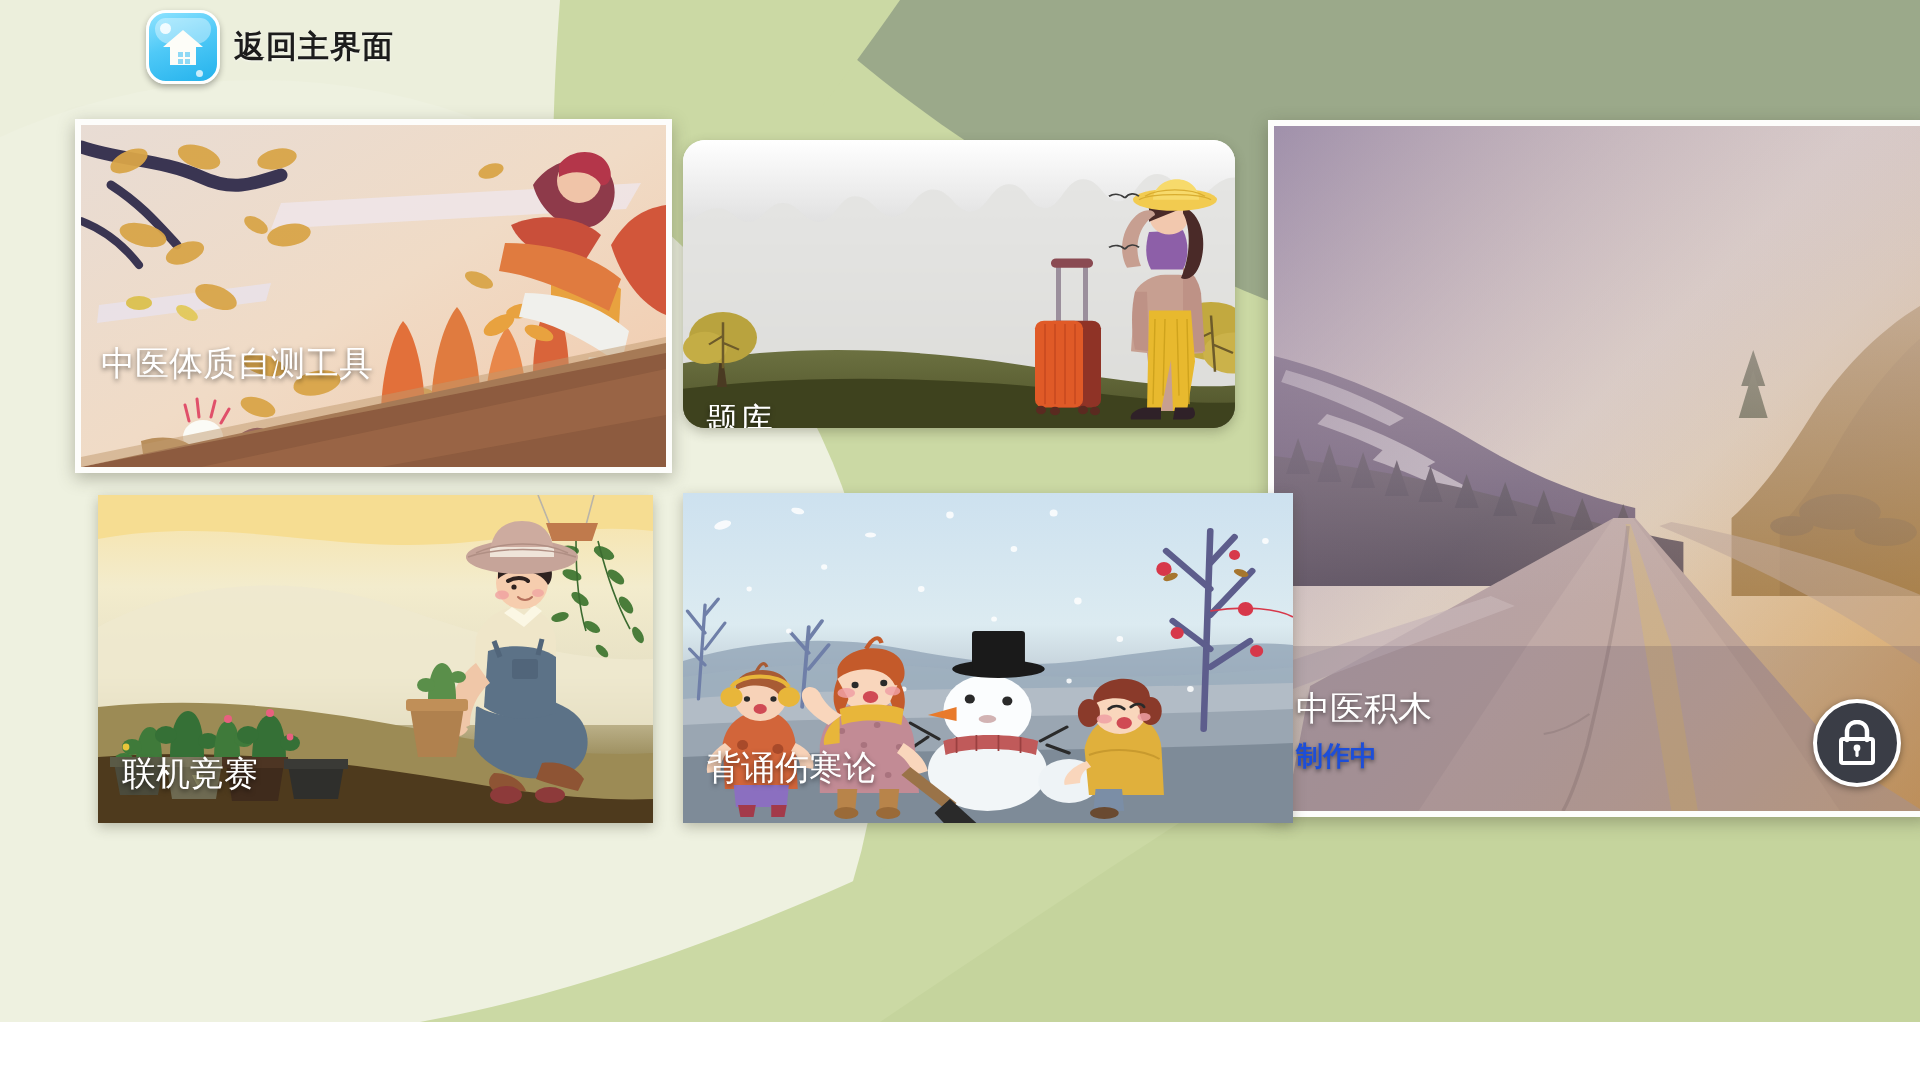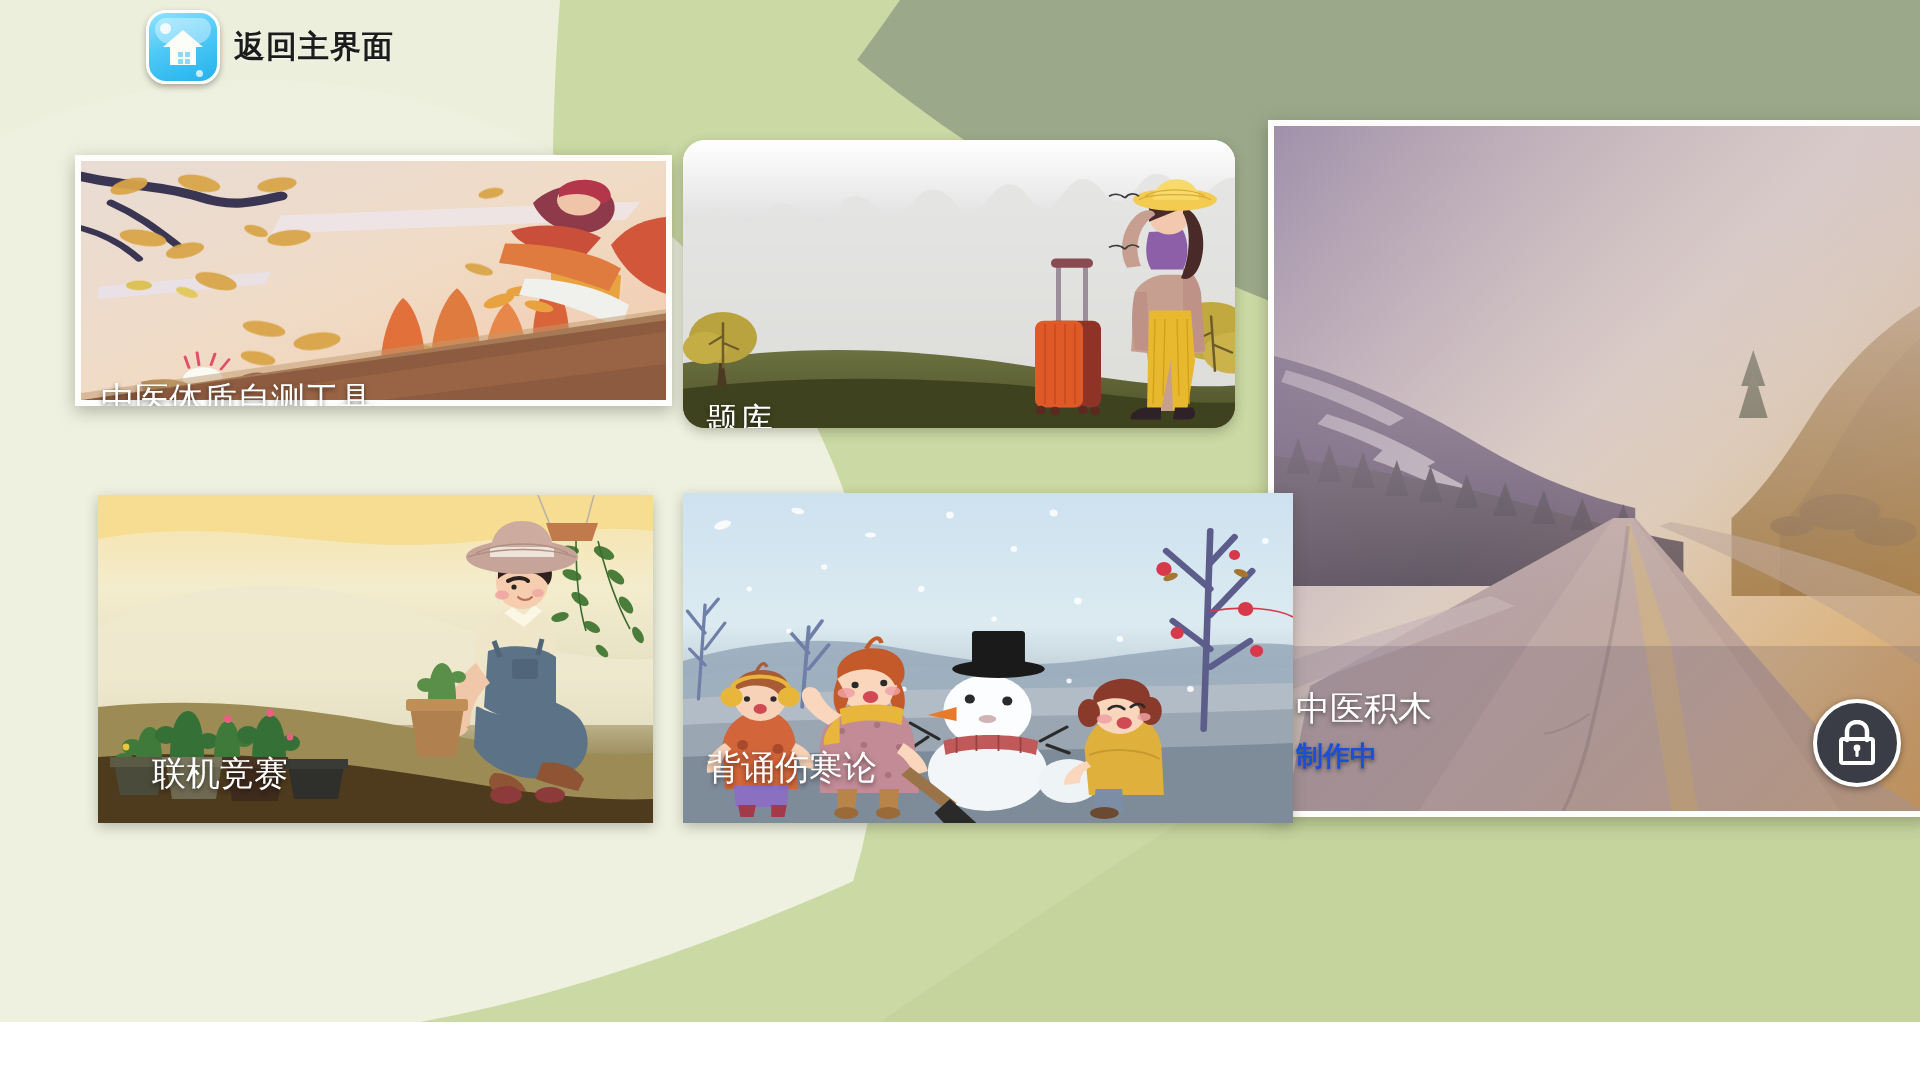--- a/index.html
+++ b/index.html
@@ -60,21 +60,21 @@
   }
   .card-sub {
     position:absolute; z-index:6;
     color:#1d4ed8; font-size:27px; font-weight:bold;
     text-shadow:0 2px 4px rgba(0,0,0,.5);
     white-space:nowrap;
   }
   .card-sub.orange-strong { color:#f89b1c; font-size:28px; }
 
   
-  #card-tcm-test   { left:75px;  top:119px;  width:597px;  height:251px;margin-top:36px; }
+  #card-tcm-test   { left:75px;  top:119px;  width:597px;  height:354px; }
   #card-question   { left:683px; top:140px;  width:552px;  height:288px;border-radius:22px; }
   #card-blocks     { left:1268px;top:120px;  width:661px;  height:697px; }
   #card-contest    { left:98px;  top:495px;  width:555px;  height:328px; }
   #card-recite     { left:683px; top:493px;  width:610px;  height:330px; }
 
   
   .art-autumn { background:linear-gradient(160deg,#e7d8cf 0%,#efd9c6 42%,#f0cbb0 100%); }
   
   .art-traveler { background:linear-gradient(180deg,#fdfdfd 0%,#cfcfcf 46%,#b9bbb4 74%,#6d7245 100%); }
   
@@ -507,21 +507,21 @@
         <path d="M68,268 L124,268 L118,304 L74,304 Z" fill="#6e6a52"></path>
         <rect x="64" y="262" width="64" height="10" fill="#7b775e"></rect>
         <path d="M94,280 L100,292 L106,280 Z" fill="#8d8a66"></path>
         <path d="M128,268 L186,268 L180,306 L134,306 Z" fill="#3f2b1c"></path>
         <rect x="124" y="262" width="66" height="11" fill="#4d3523"></rect>
         <path d="M190,270 L246,270 L240,304 L196,304 Z" fill="#2f2f2c"></path>
         <rect x="186" y="264" width="64" height="10" fill="#3a3a36"></rect>
       </g>
     </svg>
   </div>
-  <div class="card-title" style="left:24px; top:256px;margin-left:30px;">联机竞赛</div>
+  <div class="card-title" style="left:24px; top:256px;">联机竞赛</div>
 </div>
 
 <div class="card plain" id="card-recite">
   <div class="art art-snow">
     <svg viewBox="0 0 553 330" preserveAspectRatio="none" style="width:100%;height:100%;display:block;">
       <defs>
         <linearGradient id="g5sky" x1="0" y1="0" x2="0" y2="1">
           <stop offset="0" stop-color="#cde1ef"></stop>
             <stop offset="0.40" stop-color="#dcebf1"></stop>
           <stop offset="0.62" stop-color="#b7c3cd"></stop>

